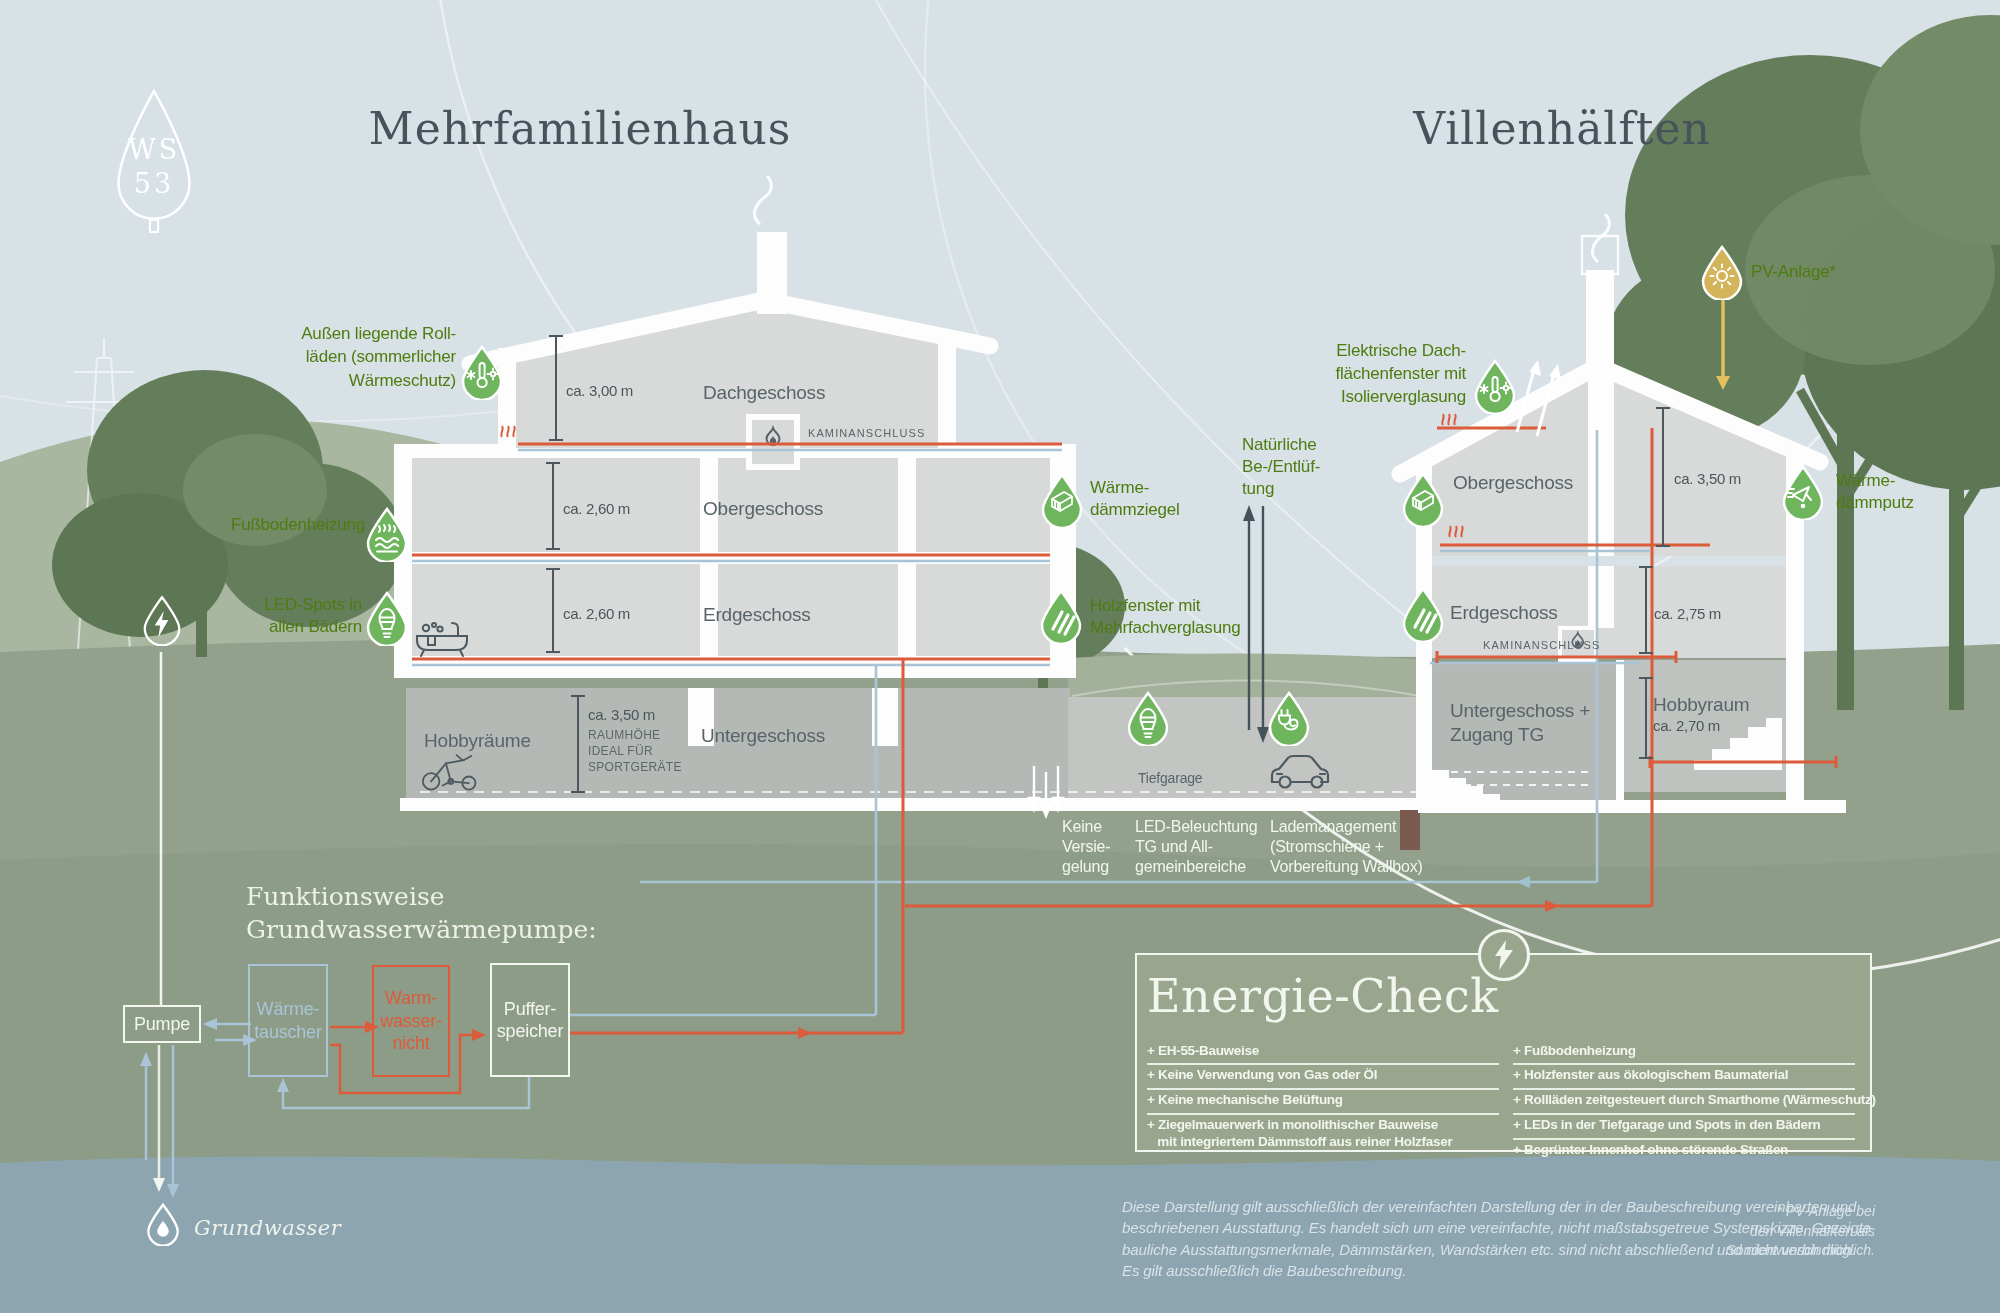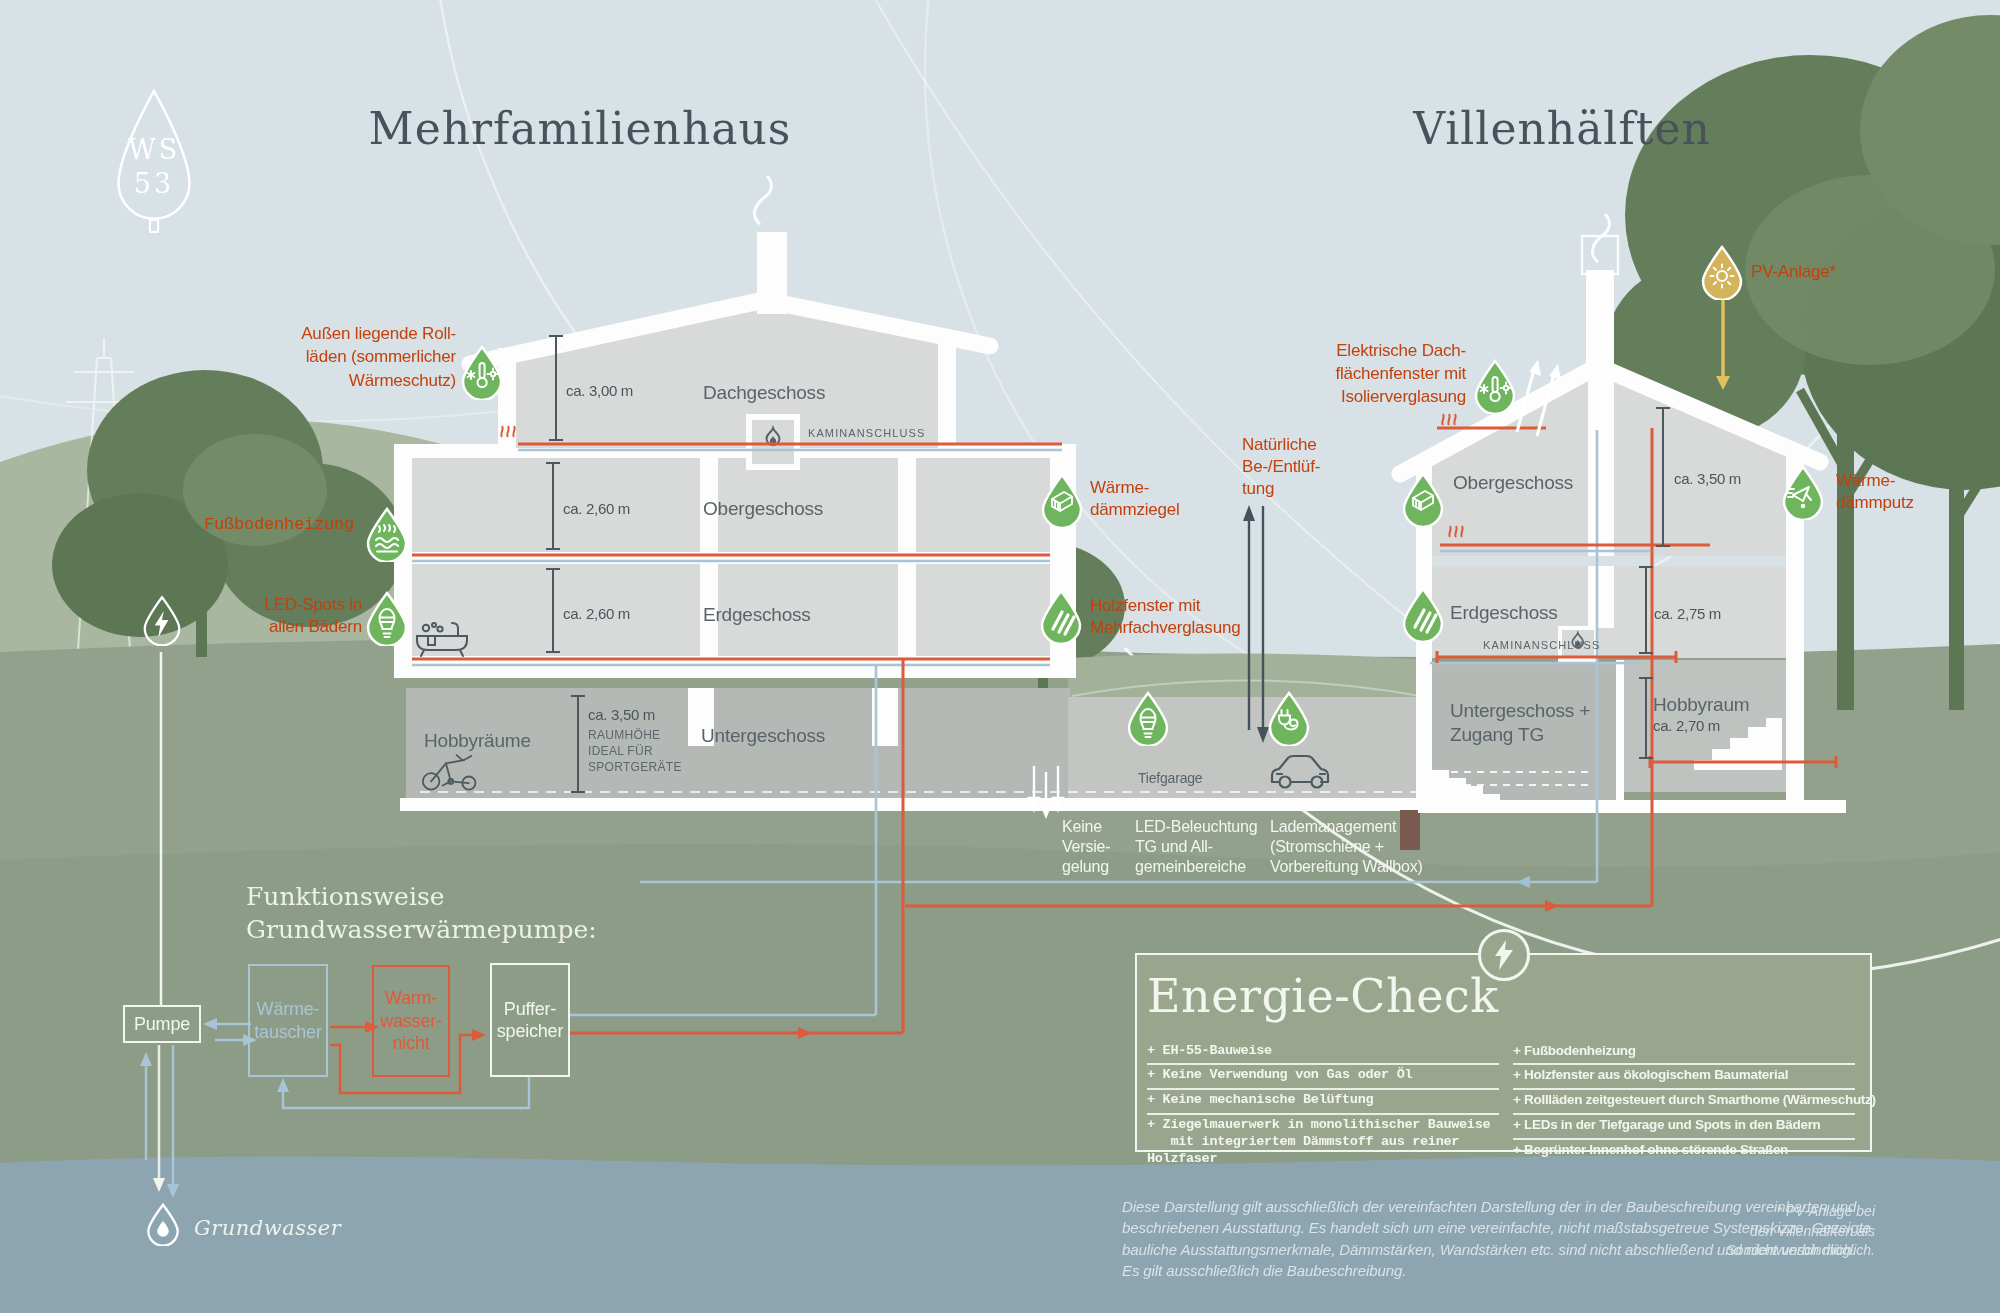--- a/index.html
+++ b/index.html
@@ -1,37 +1,37 @@
 <!DOCTYPE html>
 <html><head>
 <meta charset="utf-8">
 <style>
   html,body{margin:0;padding:0;background:#d8e1e6;}
   #scene{position:relative;width:2000px;height:1313px;overflow:hidden;
          font-family:"Liberation Sans","DejaVu Sans",sans-serif;}
   #bg{position:absolute;left:0;top:0;}
-  .lbl{position:absolute;color:#c2410c;font-size:17px;line-height:1.3;
+  .lbl{position:absolute;color:#4d7c0f;font-size:17px;line-height:1.3;
        white-space:pre-line;letter-spacing:-0.2px;}
   .ra{text-align:right;}
   .ctr{text-align:center;}
   .floor{font-size:19px;color:#59646a;letter-spacing:-0.2px;}
   .meas{font-size:15px;color:#4a565c;letter-spacing:-0.3px;}
   .small-caps{font-size:11px;letter-spacing:1.1px;color:#5a646b;}
   .note{font-size:12px;letter-spacing:.3px;color:#5c676c;line-height:1.35;}
   .wlbl{font-size:16px;color:#f3f6ee;line-height:1.24;}
   .serif{font-family:"DejaVu Serif","Liberation Serif",serif;}
   .title{font-size:44px;color:#47525a;letter-spacing:1px;}
   .drop{position:absolute;}
   .icon-dark{position:absolute;}
   
   #energie-panel{position:absolute;left:1135px;top:953px;width:737px;height:199px;
      background:#99a58c;border:2.5px solid #f3f6ee;box-sizing:border-box;}
   #energie-title{position:absolute;left:10px;top:14px;font-size:46px;color:#f3f6ee;letter-spacing:.5px;}
   .ec-col{position:absolute;top:85px;margin:0;padding:0;list-style:none;}
-  #ec-left{left:10px;width:352px;font-family:Liberation Mono, monospace;}
+  #ec-left{left:10px;width:352px;}
   #ec-right{left:376px;width:342px;}
   .ec-item{font-size:13.5px;font-weight:bold;color:#f3f6ee;letter-spacing:-0.3px;
      padding:2.5px 0 3.5px;border-bottom:2px solid rgba(243,246,238,.9);white-space:nowrap;line-height:1.25;}
   .ec-item.two-line{white-space:pre-line;}
   .ec-item.no-line{border-bottom:none;}
   #bolt-circle{position:absolute;left:341px;top:-26px;width:52px;height:52px;border-radius:50%;
      border:3px solid #f3f6ee;background:#99a58c;box-sizing:border-box;display:flex;align-items:center;justify-content:center;}
   
   .pbox{position:absolute;display:flex;align-items:center;justify-content:center;text-align:center;
      white-space:pre-line;font-size:18px;letter-spacing:-0.2px;box-sizing:border-box;line-height:1.25;}
@@ -239,21 +239,21 @@
   <div class="lg serif" style="top:48px;">WS</div>
   <div class="lg serif" style="top:82px;">53</div>
 </div>
 
 <div class="lbl serif title ctr" style="left:360px;top:100px;width:440px;">Mehrfamilienhaus</div>
 <div class="lbl serif title ctr" style="left:1392px;top:100px;width:340px;">Villenhälften</div>
 
 <div class="lbl ra" style="left:270px;top:322px;width:186px;line-height:1.38;">Außen liegende Roll-
 läden  (sommerlicher
 Wärmeschutz)</div>
-<div class="lbl ra" style="left:192px;top:514px;width:162px;font-family:Liberation Mono, monospace;">Fußbodenheizung</div>
+<div class="lbl ra" style="left:203px;top:514px;width:162px;">Fußbodenheizung</div>
 <div class="lbl ra" style="left:200px;top:594px;width:162px;line-height:1.3;">LED-Spots in
 allen Bädern</div>
 
 <div class="lbl meas" style="left:566px;top:381px;">ca. 3,00 m</div>
 <div class="lbl floor" style="left:703px;top:381px;">Dachgeschoss</div>
 <div class="lbl small-caps" style="left:808px;top:426px;">KAMINANSCHLUSS</div>
 <div class="lbl meas" style="left:563px;top:499px;">ca. 2,60 m</div>
 <div class="lbl floor" style="left:703px;top:497px;">Obergeschoss</div>
 <div class="lbl meas" style="left:563px;top:604px;">ca. 2,60 m</div>
 <div class="lbl floor" style="left:703px;top:603px;">Erdgeschoss</div>

